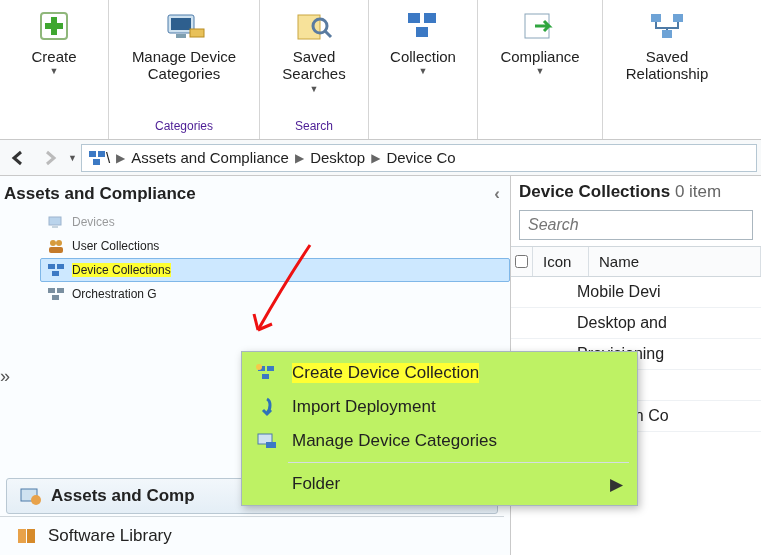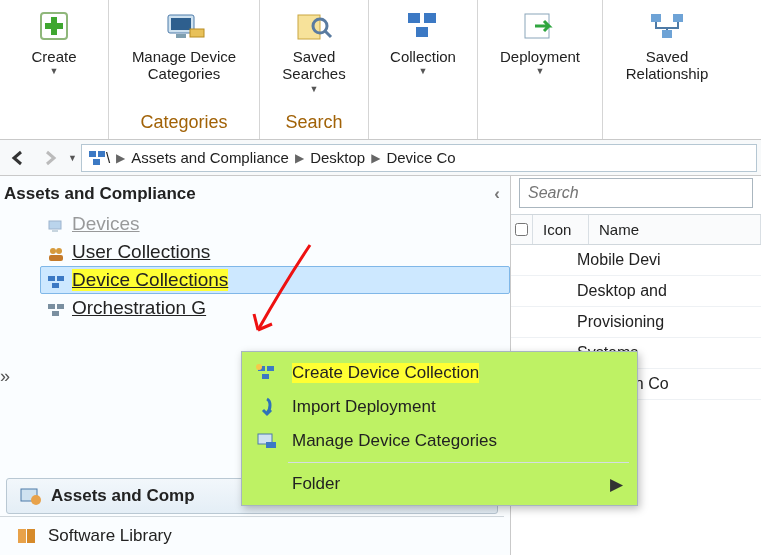--- a/index.html
+++ b/index.html
@@ -6,37 +6,37 @@
   body { width: 761px; height: 555px; background: #fff; overflow: hidden; font-size: 14px; color: #222; position: relative; }
 
   
   .ribbon { display: flex; align-items: stretch; height: 140px; border-bottom: 1px solid #c9c9c9; }
   .ribbon-group { display: flex; flex-direction: column; align-items: center; border-right: 1px solid #d5d5d5; padding: 0 10px; }
   .ribbon-group.last { border-right: none; }
   .ribbon-btns { flex: 1; display: flex; align-items: flex-start; justify-content: center; gap: 6px; padding-top: 6px; }
   .rbtn { display: flex; flex-direction: column; align-items: center; width: 88px; text-align: center; font-size: 15px; line-height: 1.15; padding-top: 2px; cursor: pointer; }
   .rbtn .ricon { width: 44px; height: 36px; margin-bottom: 4px; display: flex; align-items: center; justify-content: center; }
   .rbtn .caret { font-size: 9px; color: #555; margin-top: 1px; }
-  .group-label { font-size: 18px; color: #a16207; padding: 3px 0 6px; }
+  .group-label { font-size: 12px; color: #4c1d95; padding: 3px 0 6px; }
 
   
   .crumb-bar { display: flex; align-items: center; height: 36px; border-bottom: 1px solid #c9c9c9; padding: 0 4px; gap: 4px; background: #f7f9fa; }
   .navbtn { width: 28px; height: 28px; display: flex; align-items: center; justify-content: center; border: 1px solid transparent; cursor: pointer; font-size: 16px; color: #333; }
   .navbtn.disabled { color: #bbb; cursor: default; }
   .crumb-box { flex: 1; display: flex; align-items: center; height: 28px; border: 1px solid #b5c7d3; background: #fff; padding-left: 6px; font-size: 15px; overflow: hidden; white-space: nowrap; }
   .crumb-box .sep { color: #666; padding: 0 6px; font-size: 12px; }
   .crumb-box span.seg { cursor: pointer; }
 
   
   .main { display: flex; height: calc(100% - 176px); }
   .left { width: 510px; position: relative; background: #fafdff; }
   .left-header { display: flex; justify-content: space-between; align-items: center; padding: 8px 10px 6px 4px; font-weight: 600; font-size: 17px; }
   .left-header .collapse { color: #777; cursor: pointer; }
   .tree { padding-left: 40px; }
-  .tree-item { display: flex; align-items: flex-end; gap: 6px; padding: 3px 6px; font-size: 19px; cursor: pointer; text-decoration: underline; }
+  .tree-item { display: flex; align-items: center; gap: 6px; padding: 3px 6px; font-size: 12px; cursor: pointer; }
   .tree-item.selhl { background: #cde8ff; border: 1px solid #7fb7e8; border-radius: 2px; padding: 2px 5px; }
   .tree-item .ticon { width: 20px; height: 18px; display: inline-flex; align-items: center; justify-content: center; }
   .hl { background: #ffff33; }
 
   .wsbar { position: absolute; bottom: 0; left: 0; right: 6px; }
   .ws-item { display: flex; align-items: center; gap: 8px; padding: 8px 10px 8px 16px; font-size: 17px; border-top: 1px solid #d0d7dc; cursor: pointer; }
   .ws-item.active { background: linear-gradient(#f2f7fb,#e4eef6); font-weight: 600; border:1px solid #b9c8d3; border-radius:3px; margin:2px 6px; padding:6px 8px 6px 12px; }
 
   .chevrons { position: absolute; left: 0; top: 190px; font-size: 18px; color: #555; }
 
@@ -141,21 +141,21 @@
 
   <div class="ribbon-group">
     <div class="ribbon-btns">
       <div class="rbtn" style="width:104px">
         <span class="ricon">
           <svg width="38" height="32">
               <rect x="4" y="4" width="24" height="24" fill="#fff" stroke="#8aa5ba"></rect>
               <path d="M14 16 h14 l-5 -5 m5 5 l-5 5" fill="none" stroke="#2fa53f" stroke-width="3"></path>
             </svg>
         </span>
-        <span>Deployment</span>
+        <span>Compliance</span>
         <span class="caret">▼</span>
       </div>
     </div>
     <div class="group-label">&nbsp;</div>
   </div>
 
   <div class="ribbon-group last">
     <div class="ribbon-btns">
       <div class="rbtn" style="width:108px">
         <span class="ricon">
@@ -268,20 +268,24 @@
               <rect x="2" y="4" width="8" height="14" fill="#e8a24a"></rect>
               <rect x="11" y="4" width="8" height="14" fill="#d68a2a"></rect>
             </svg>
           </span>
         <span>Software Library</span>
       </div>
     </div>
   </div>
 
   <div class="right">
+    <div class="right-title">
+      <span>Device Collections</span>
+      <span class="count">0 item</span>
+    </div>
     <div class="searchbox">
       <input type="text" placeholder="Search" style="">
     </div>
     <div class="colhead">
       <div class="cbcol">
           <input type="checkbox" style="">
         </div>
       <div class="iconcol">Icon</div>
       <div style="flex:1">Name</div>
     </div>

